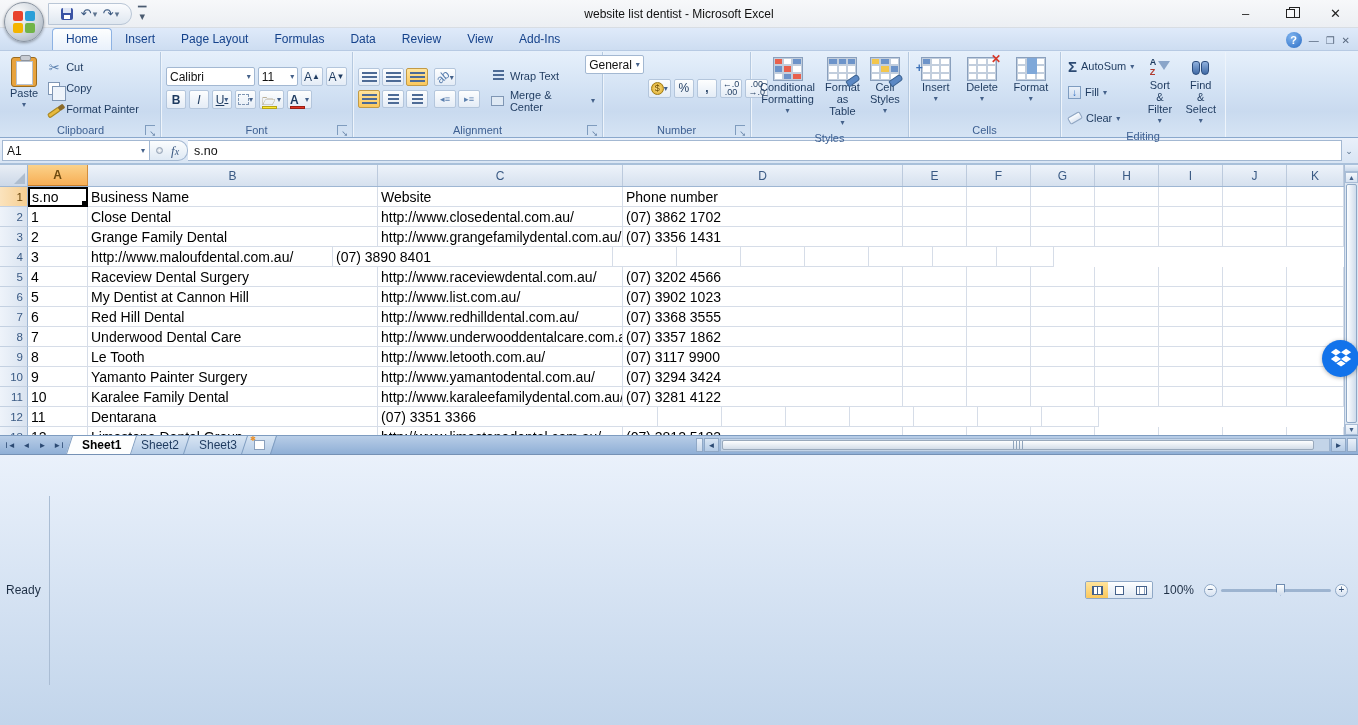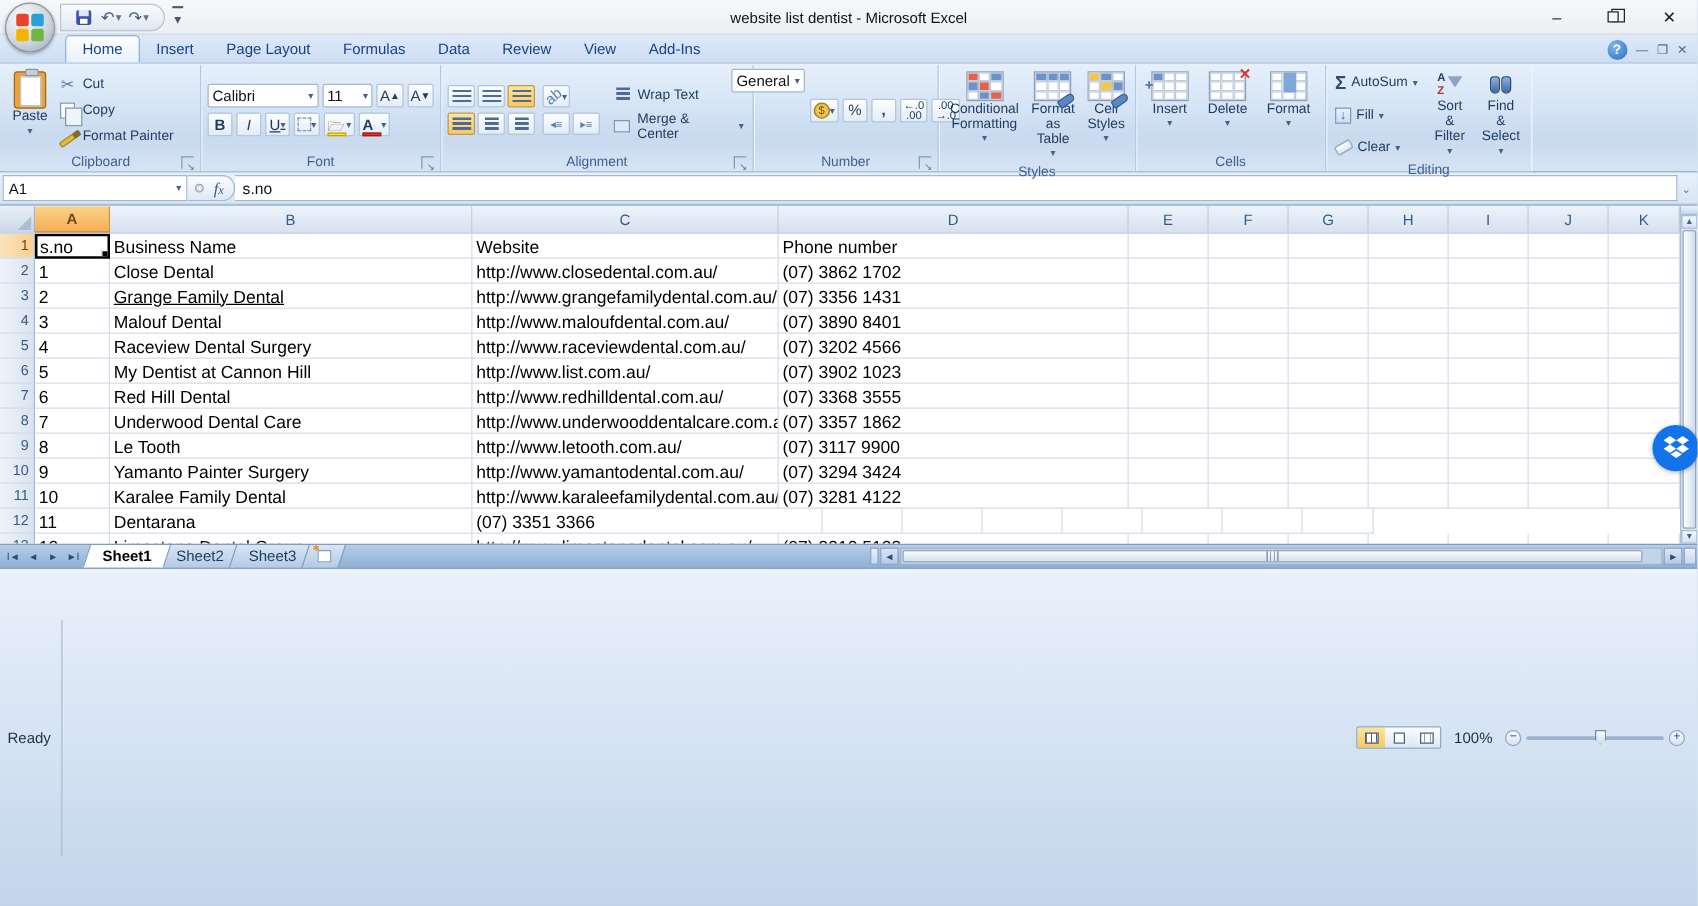--- a/index.html
+++ b/index.html
@@ -565,35 +565,34 @@
             <div class="cell" style="width: 64px;"></div>
             <div class="cell" style="width: 64px;"></div>
             <div class="cell" style="width: 64px;"></div>
             <div class="cell" style="width: 64px;"></div>
             <div class="cell" style="width: 64px;"></div>
             <div class="cell" style="width: 57px;"></div>
           </div>
           <div class="grow">
             <div class="rowh">3</div>
             <div class="cell" style="width: 60px;">2</div>
-            <div class="cell" style="width: 290px; text-decoration: underline;">Grange Family Dental</div>
+            <div class="cell" style="width: 290px;">Grange Family Dental</div>
             <div class="cell" style="width: 245px;">http://www.grangefamilydental.com.au/</div>
             <div class="cell" style="width: 280px;">(07) 3356 1431</div>
             <div class="cell" style="width: 64px;"></div>
             <div class="cell" style="width: 64px;"></div>
             <div class="cell" style="width: 64px;"></div>
             <div class="cell" style="width: 64px;"></div>
             <div class="cell" style="width: 64px;"></div>
             <div class="cell" style="width: 64px;"></div>
             <div class="cell" style="width: 57px;"></div>
           </div>
           <div class="grow">
             <div class="rowh">4</div>
             <div class="cell" style="width: 60px;">3</div>
-            <div class="cell" style="width: 290px;">Malouf Dental</div>
             <div class="cell" style="width: 245px;">http://www.maloufdental.com.au/</div>
             <div class="cell" style="width: 280px;">(07) 3890 8401</div>
             <div class="cell" style="width: 64px;"></div>
             <div class="cell" style="width: 64px;"></div>
             <div class="cell" style="width: 64px;"></div>
             <div class="cell" style="width: 64px;"></div>
             <div class="cell" style="width: 64px;"></div>
             <div class="cell" style="width: 64px;"></div>
             <div class="cell" style="width: 57px;"></div>
           </div>

